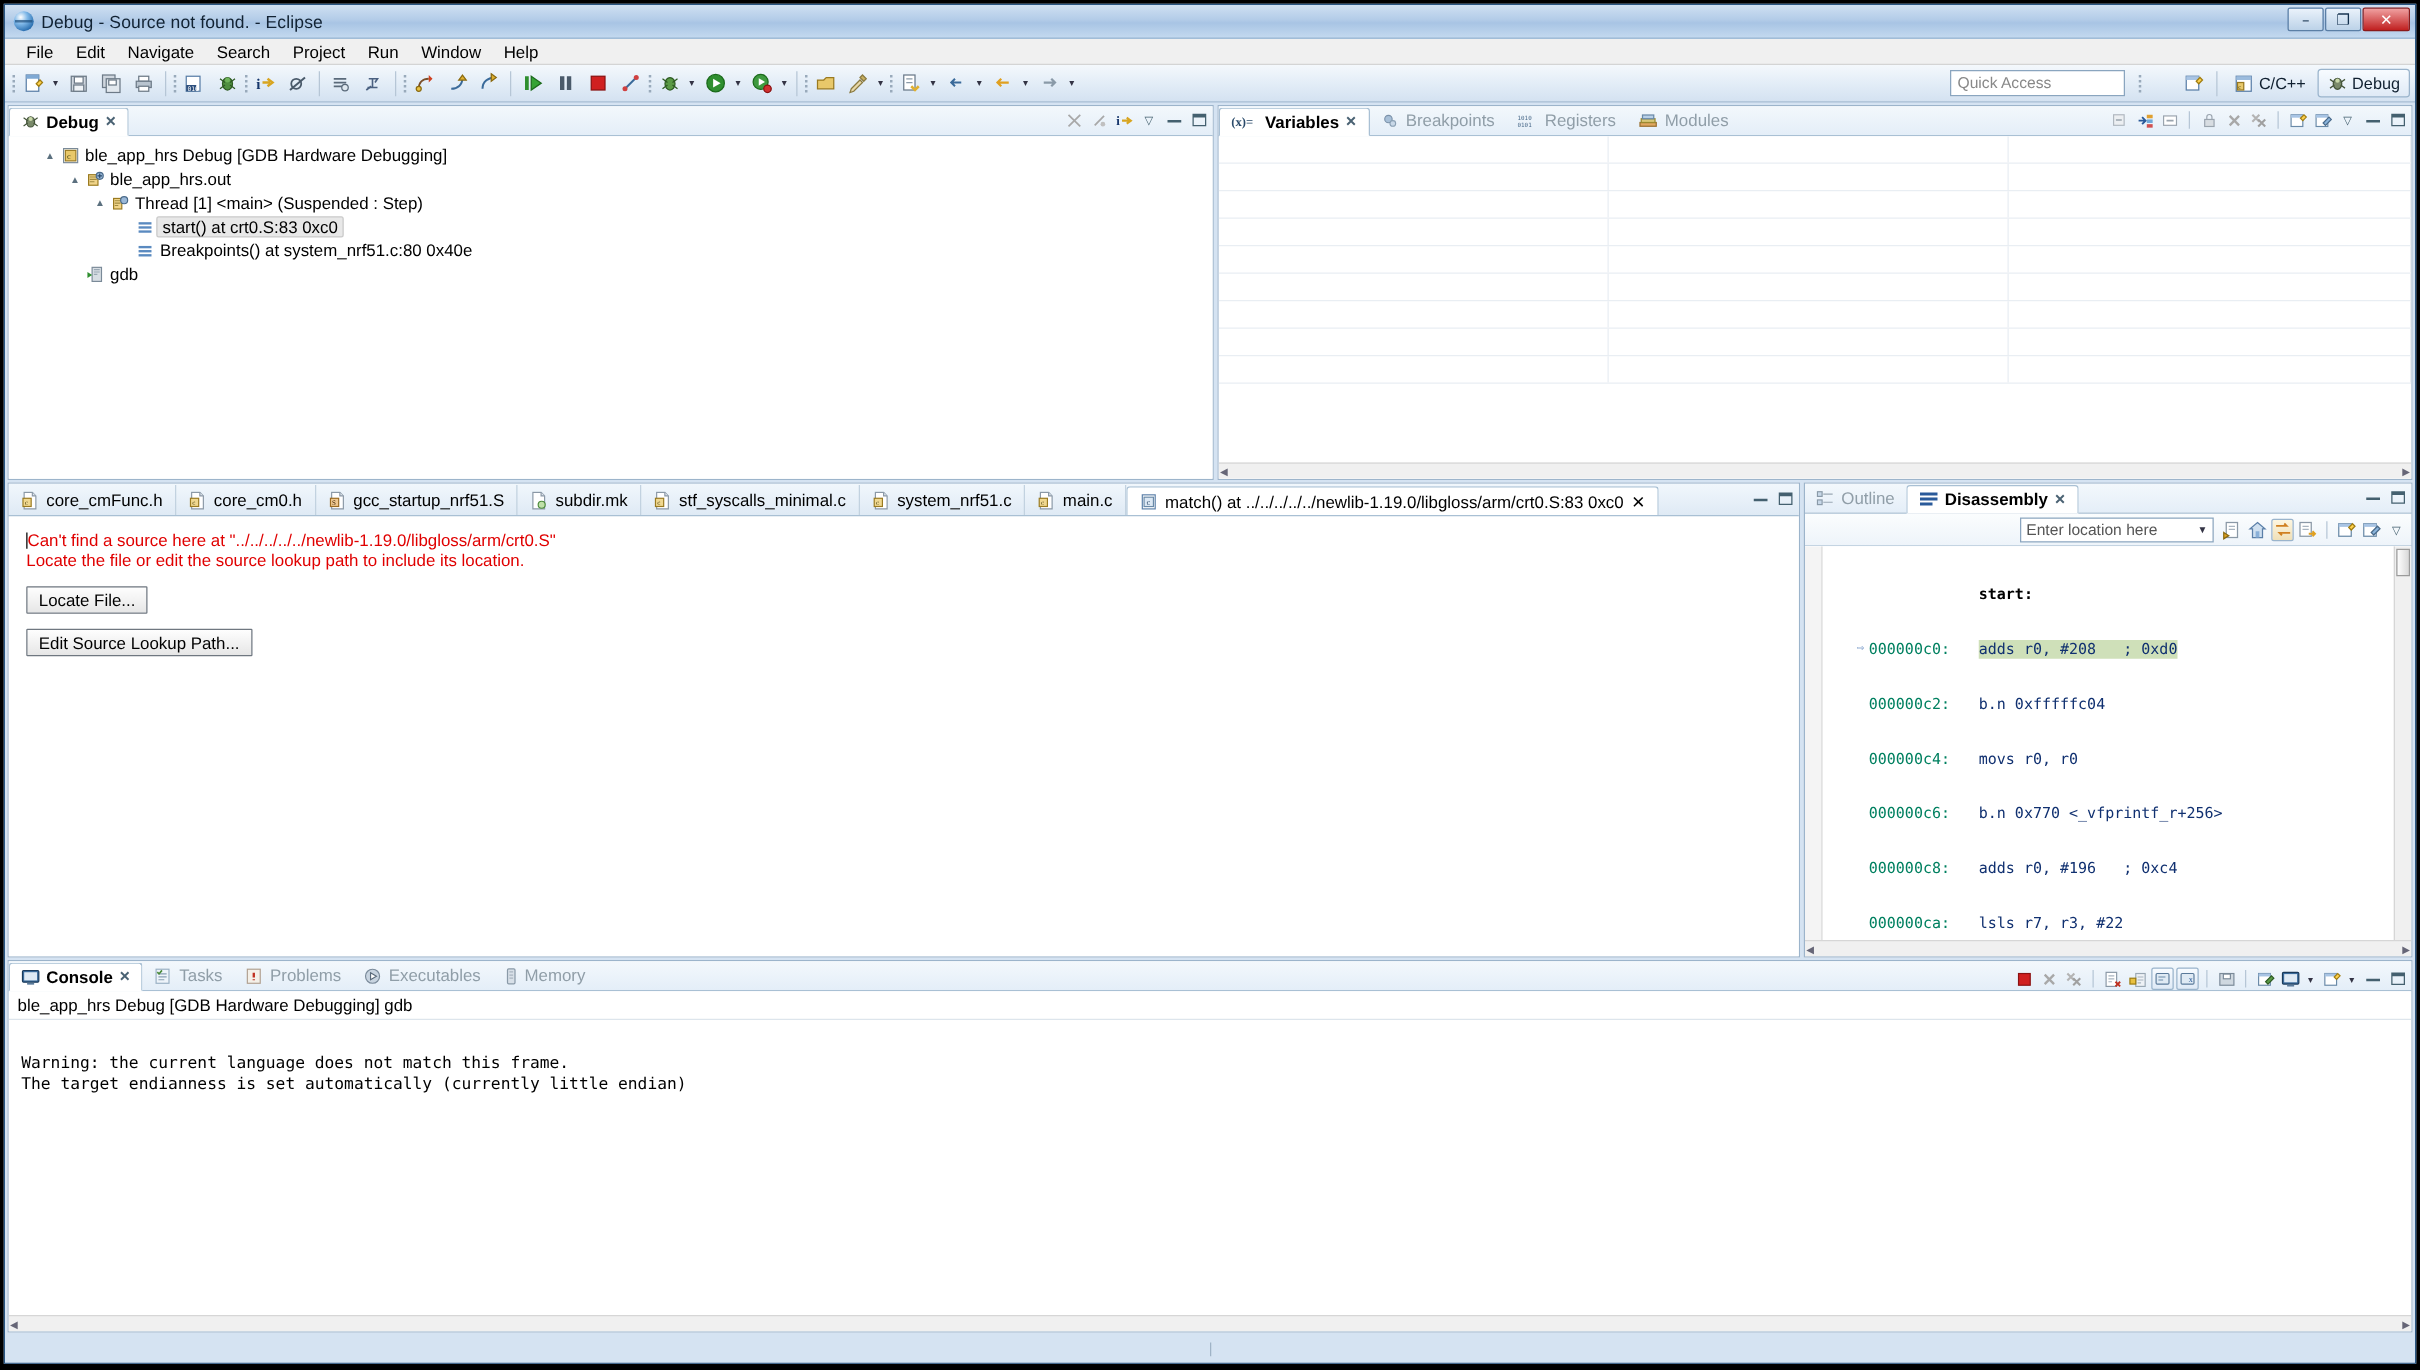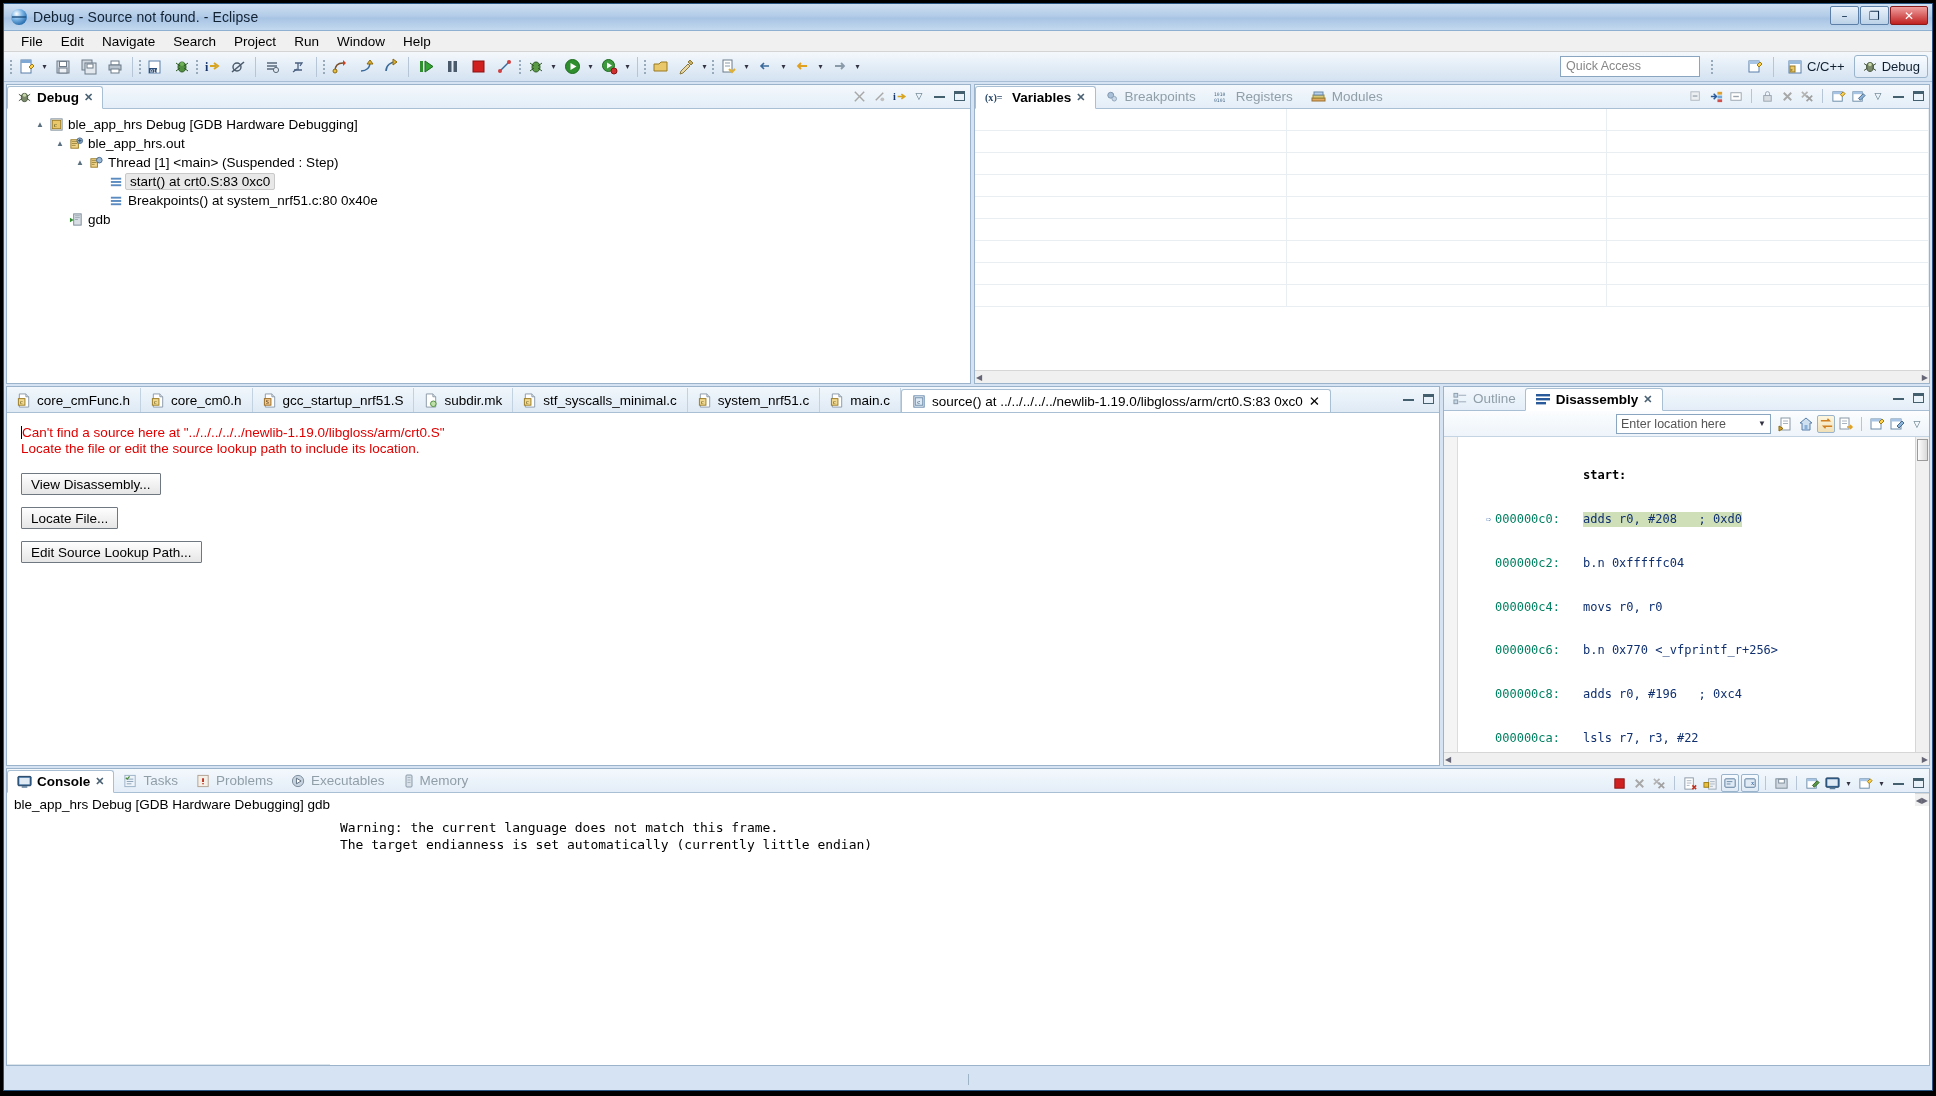--- a/index.html
+++ b/index.html
@@ -796,39 +796,36 @@
             <span>main.c</span>
           </div>
           <div class="etab active">
             <span>
               <svg width="14" height="15" viewBox="0 0 14 16">
                   <rect x="1.5" y="2" width="11" height="12" fill="#fff" stroke="#5a7fa8"></rect>
                   <rect x="3" y="4" width="8" height="8" fill="#dce8f4" stroke="#6a8aa8"></rect>
                   <text x="5" y="11" font-size="7" fill="#1a3a5a" font-family="serif">c</text>
                 </svg>
               </span>
-            <span>source() at ../../../../../newlib-1.19.0/libgloss/arm/crt0.S:83 0xc0</span>
+            <span>match() at ../../../../../newlib-1.19.0/libgloss/arm/crt0.S:83 0xc0</span>
             <span class="x">✕</span>
           </div>
           <div class="partbtns" style="top:3px">
             <div class="pb">
                 <div class="minbox"></div>
               </div>
             <div class="pb">
                 <div class="maxbox"></div>
               </div>
           </div>
         </div>
         <div class="editor-body">
           <div class="err">
             <span class="caret"></span><span>Can't find a source here at "../../../../../newlib-1.19.0/libgloss/arm/crt0.S"</span><br>
             <span>Locate the file or edit the source lookup path to include its location.</span>
-          </div>
-          <div style="margin-top:16px">
-            <span class="swtbtn">View Disassembly...</span>
           </div>
           <div style="margin-top:12px">
             <span class="swtbtn">Locate File...</span>
           </div>
           <div style="margin-top:12px">
             <span class="swtbtn">Edit Source Lookup Path...</span>
           </div>
         </div>
       </div>
 
@@ -1081,21 +1078,21 @@
               </div>
             <div class="tbarrow">▾</div>
             <div class="pb">
                 <div class="minbox"></div>
               </div>
             <div class="pb">
                 <div class="maxbox"></div>
               </div>
           </div>
         </div>
-        <div class="body" style="display:flex;flex-direction:row">
+        <div class="body" style="display:flex;flex-direction:column">
           <div class="console-sub">ble_app_hrs Debug [GDB Hardware Debugging] gdb</div>
           <div class="console-out">Warning: the current language does not match this frame.
 The target endianness is set automatically (currently little endian)</div>
           <div style="flex:1"></div>
           <div class="hscroll">
             <span class="hsa">◀</span>
             <span class="hsa">▶</span>
           </div>
         </div>
       </div>

